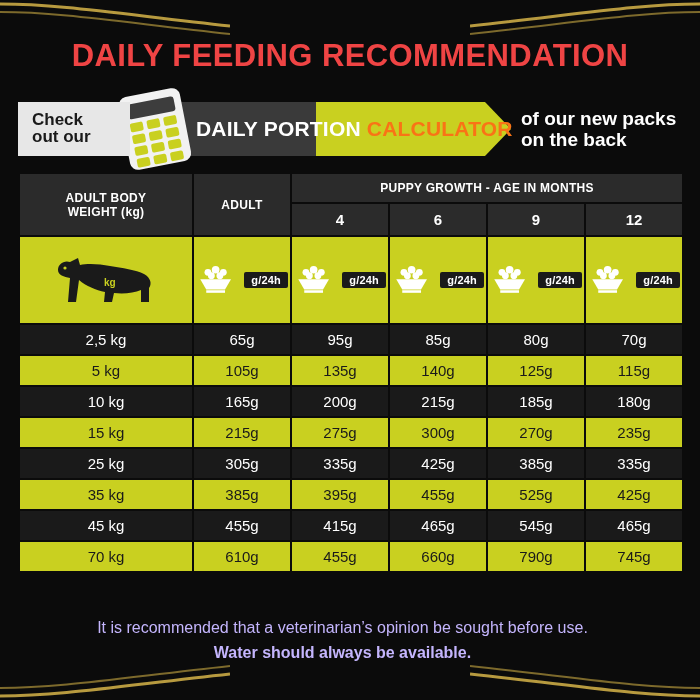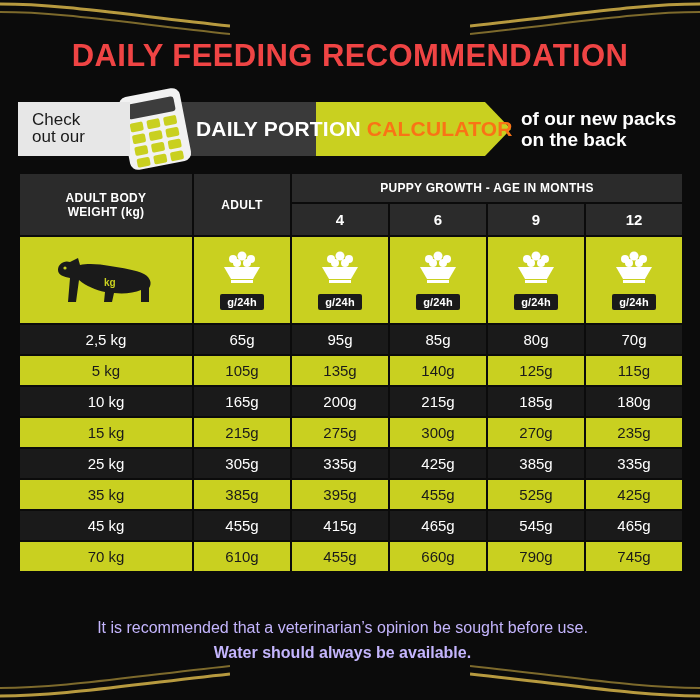--- a/index.html
+++ b/index.html
@@ -42,21 +42,21 @@
   .banner-row {
     display: flex;
     align-items: center;
     margin: 22px 18px 16px 18px;
     height: 54px;
   }
   .check-tab {
     background: #e7e7e7;
     color: #1a1a1a;
     font-size: 17px;
-    font-weight: normal;
+    font-weight: bold;
     line-height: 17px;
     padding: 5px 14px 7px 14px;
     height: 54px;
     display: flex;
     flex-direction: column;
     justify-content: center;
     position: relative;
     z-index: 3;
     width: 112px;
   }
@@ -179,21 +179,21 @@
     position: absolute;
     left: 50%; top: 50%;
     transform: translate(-6px, -4px);
     background: #1a1a1a;
     color: #c9d020;
     font-size: 10px;
     font-weight: bold;
     padding: 1px 4px;
     border-radius: 2px;
   }
-  .bowl-wrap { display: flex; flex-direction: column; align-items: center; gap: 9px; }
+  .bowl-wrap { display: flex; flex-direction: row; align-items: center; gap: 9px; }
   .g24 {
     background: #1a1a1a;
     color: #ffffff;
     font-size: 11px;
     font-weight: bold;
     padding: 2px 7px;
     border-radius: 2px;
     letter-spacing: 0.2px;
   }
   tr.row-dark td {

